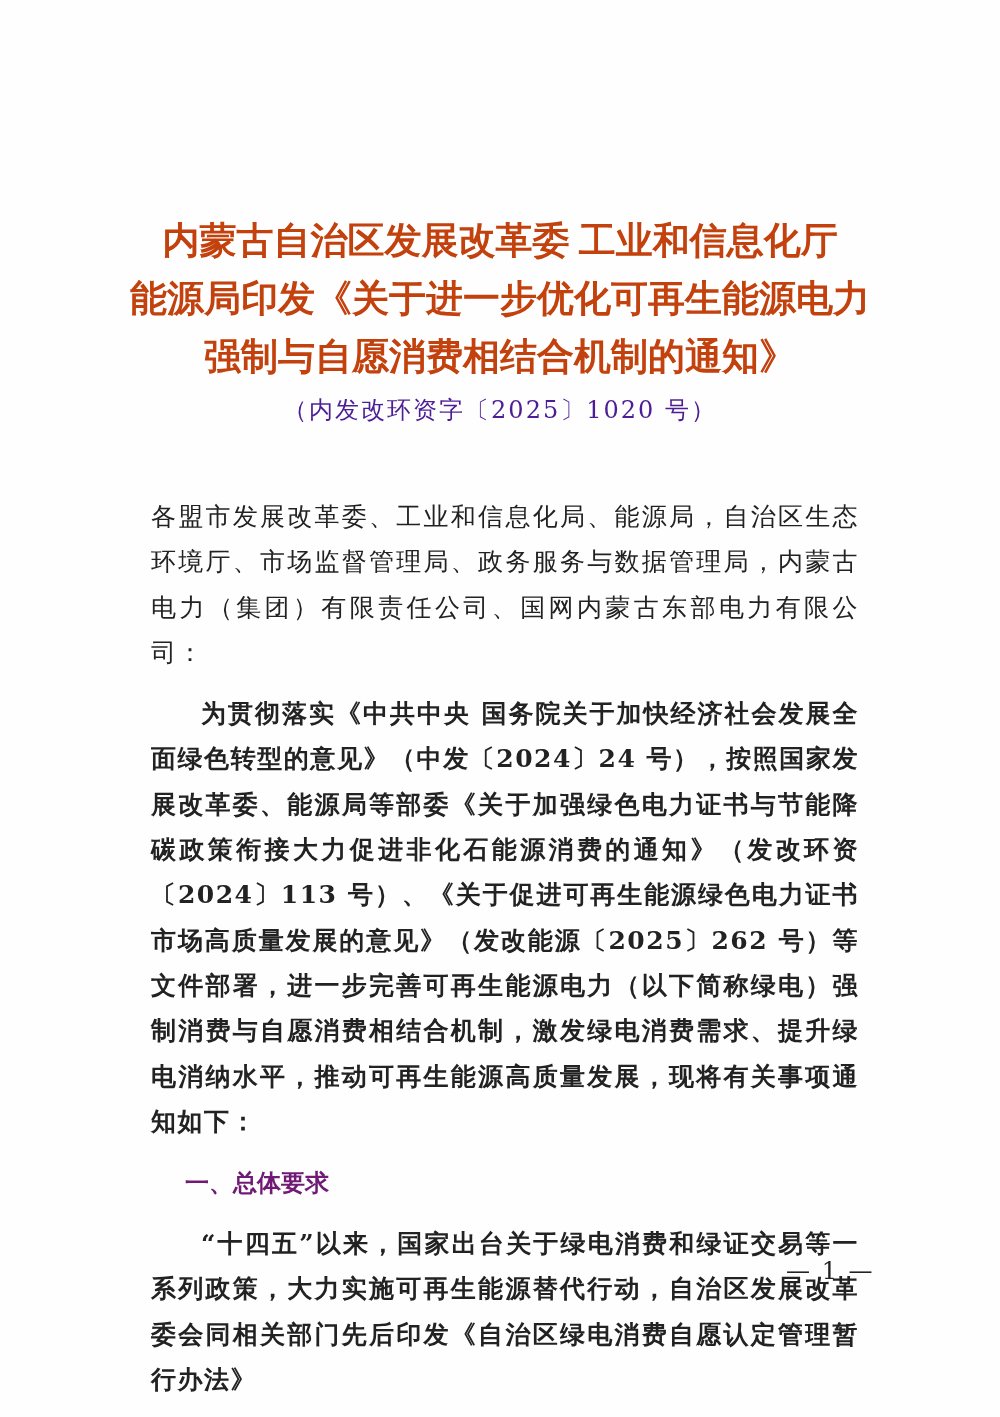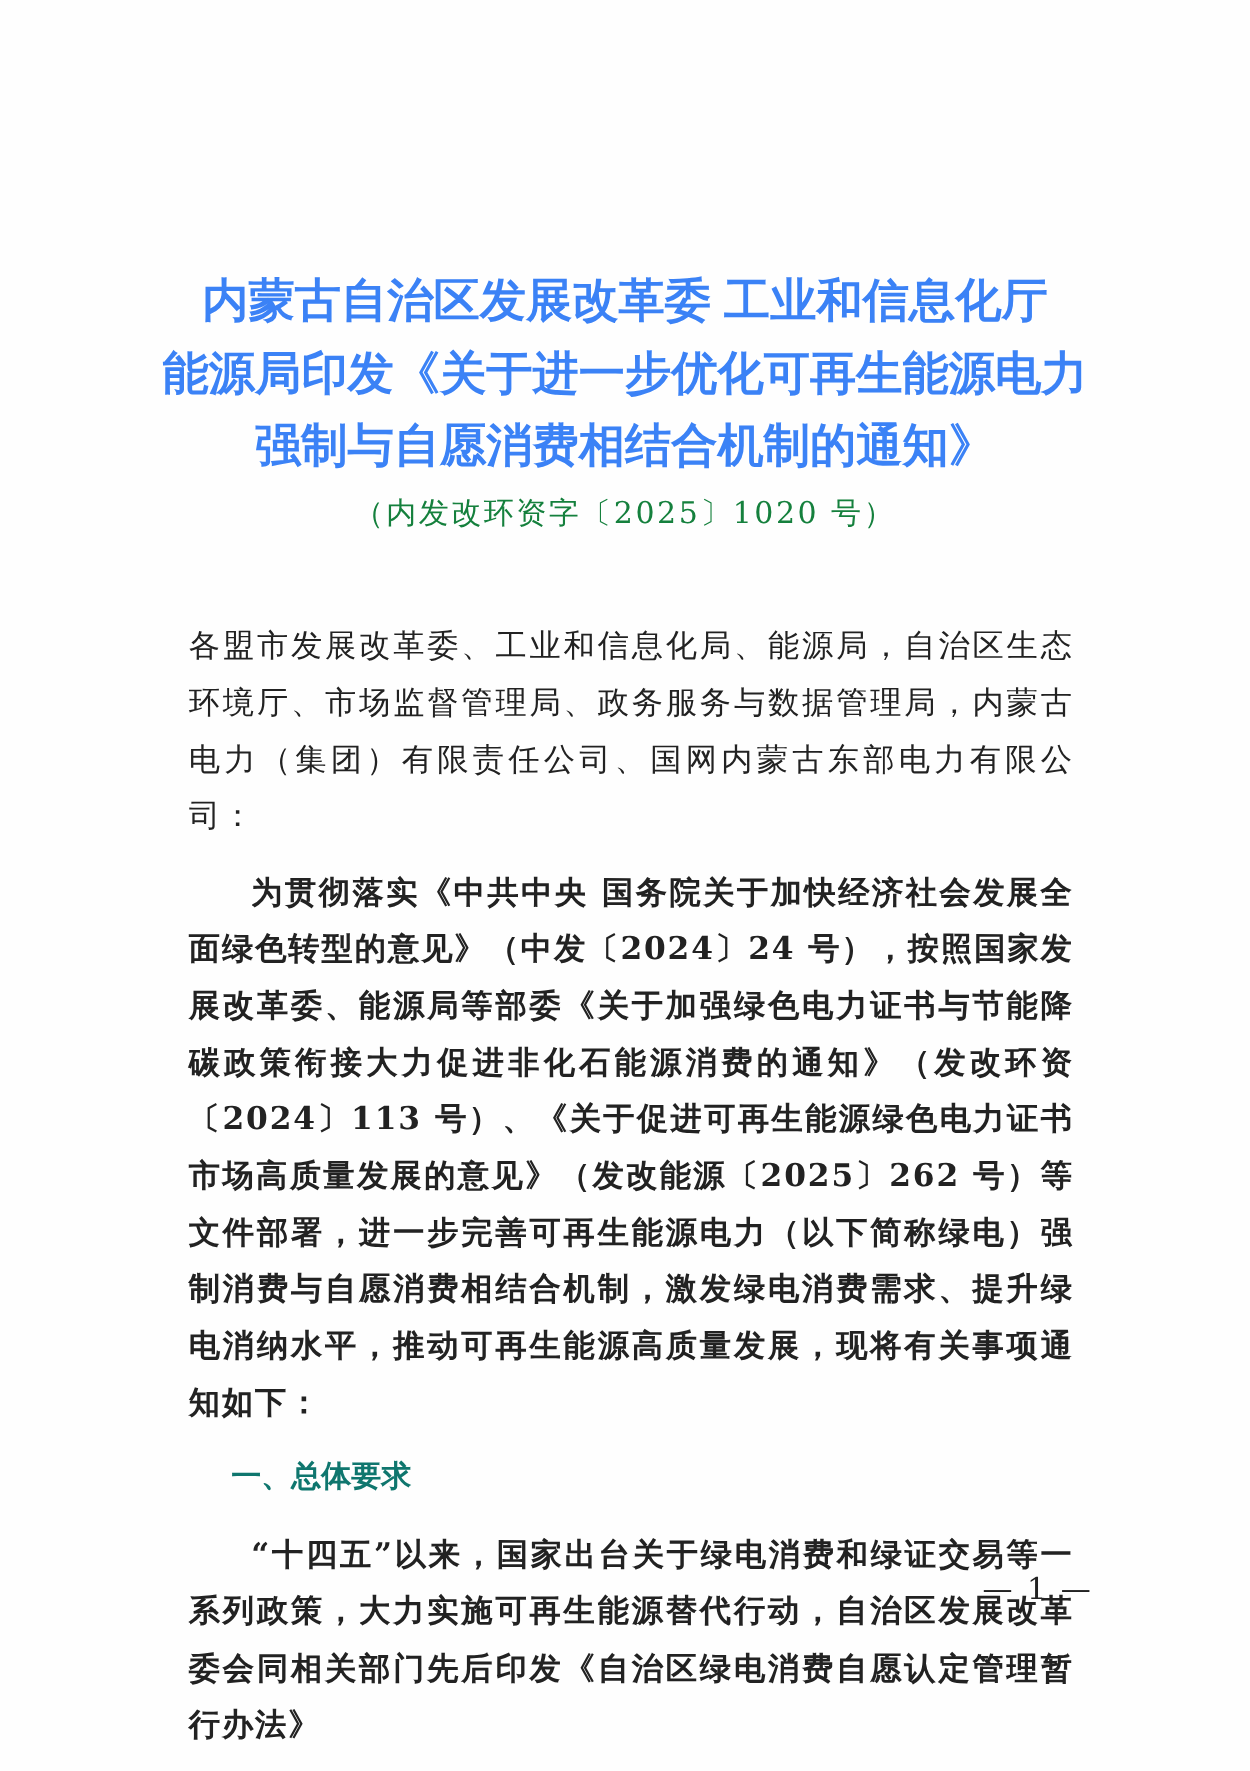--- a/index.html
+++ b/index.html
@@ -22,34 +22,34 @@
       background: #fefefe;
     }
     .title-block {
       position: absolute;
       left: 100px;
       top: 212px;
       width: 800px;
       text-align: center;
     }
     .title-line {
-      font-family: Liberation Sans, sans-serif;
+      font-family: Liberation Serif, serif;
       font-weight: bold;
       font-size: 37px;
       line-height: 58px;
       letter-spacing: 0px;
       white-space: nowrap;
-      color: #3b82f6;
+      color: #c2410c;
     }
     .doc-number {
       font-size: 24px;
       line-height: 40px;
       margin-top: 4px;
       letter-spacing: 2px;
-      color: #15803d;
+      color: #4c1d95;
     }
     .body-block {
       position: absolute;
       left: 135px;
       top: 478px;
       width: 740px;
     }
     .para {
       font-size: 25px;
       line-height: 45.3px;
@@ -57,27 +57,27 @@
       text-align-last: left;
       margin: 16px;
       letter-spacing: 1.5px;
       color: #222;
     }
     .para.indent {
       text-indent: 50px;
       font-weight: bold;
     }
     .heading {
-      font-family: Liberation Serif, serif;
+      font-family: Liberation Sans, sans-serif;
       font-weight: bold;
       font-size: 24px;
       line-height: 45px;
       margin: 0;
       padding-left: 50px;
-      color: #0f766e;
+      color: #701a75;
     }
     .page-number {
       position: absolute;
       left: 786px;
       top: 1256px;
       width: 100px;
       font-size: 24px;
       line-height: 30px;
       color: #222;
       letter-spacing: 2px;

